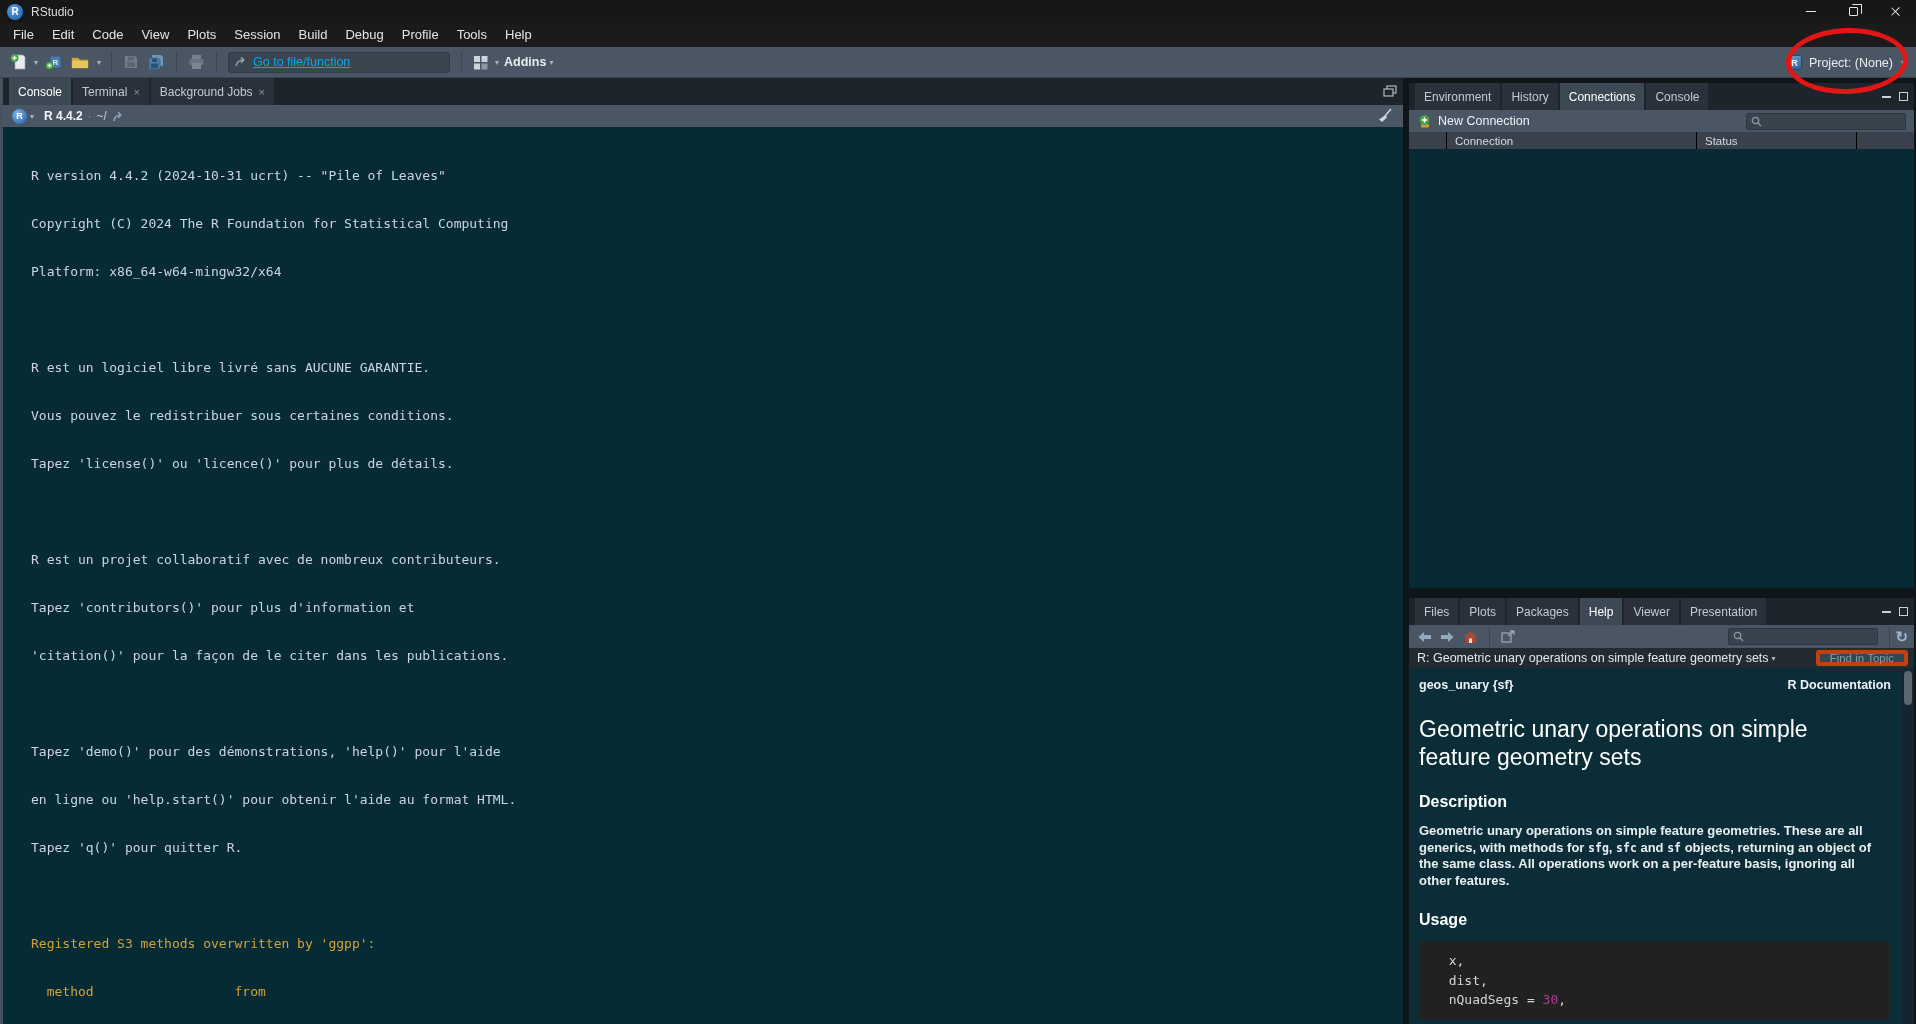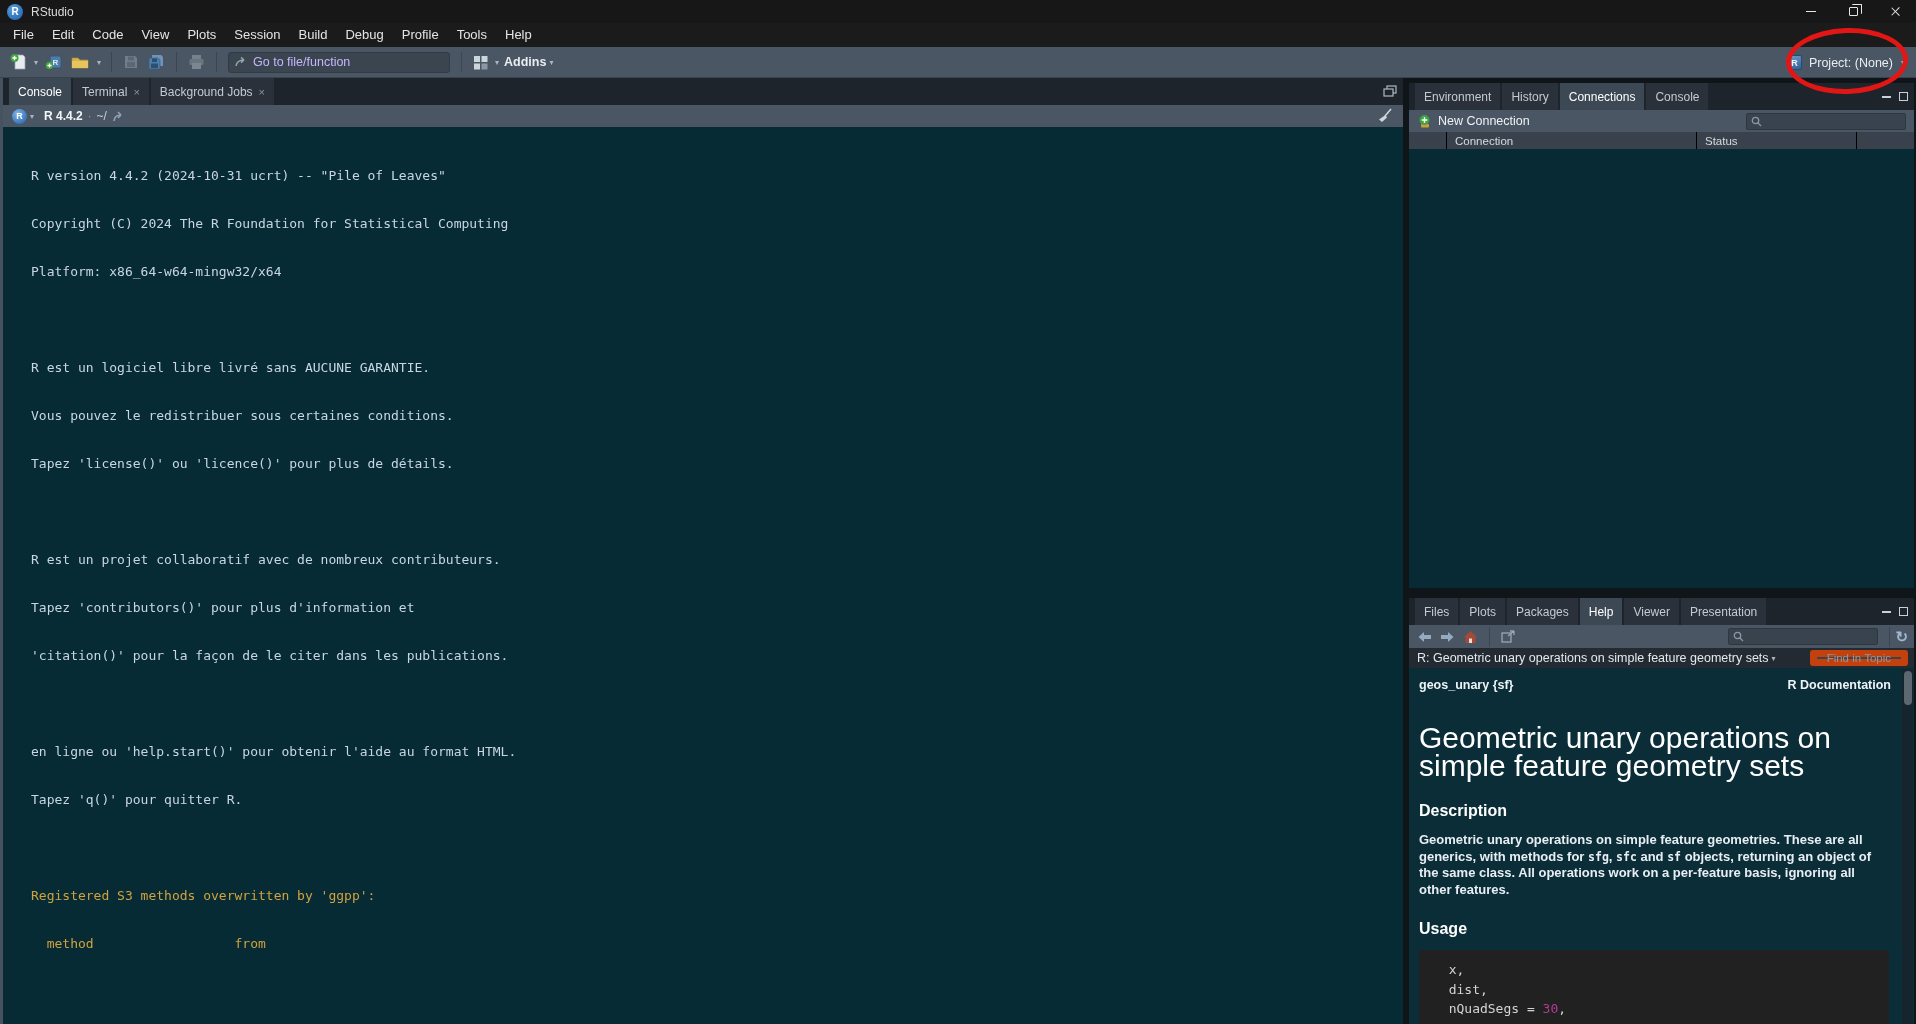--- a/index.html
+++ b/index.html
@@ -32,21 +32,21 @@
   
   .toolbar { position:absolute; left:0; top:47px; width:1916px; height:31px; background:#4a5663;
              display:flex; align-items:center; border-bottom:1px solid #39434e; }
   .tb-group { display:flex; align-items:center; }
   .tb-sep { width:1px; height:20px; background:#3c4652; margin:0 7px; }
   .caret { color:#aab4be; font-size:8px; margin:0 3px; }
   .tb-ic { margin:0 4px; display:flex; align-items:center; }
   .dim { opacity:.4; }
   .goto-box { width:222px; height:21px; background:#3a454f; border:1px solid #313b45; border-radius:3px;
               display:flex; align-items:center; padding:0 6px; margin:0 4px; }
-  .goto-box span.ph { color:#c4b5fd; font-size:12.5px; margin-left:6px; }
+  .goto-box span.ph { color:#0ea5e9; font-size:12.5px; margin-left:6px;text-decoration:underline; }
   .addins-label { color:#e8edf2; font-size:12.5px; font-weight:bold; margin-left:2px; }
   .project-widget { position:absolute; right:8px; top:0; height:31px; display:flex; align-items:center; }
   .proj-cube { width:15px; height:15px; background:linear-gradient(160deg,#6f9ecb,#2f5f96); border:1px solid #244a75;
                border-radius:2px; color:#eaf1f8; font-size:9px; font-weight:bold; display:flex; align-items:center; justify-content:center; }
   .proj-label { color:#e8edf2; font-size:12.5px; margin:0 5px 0 7px; }
 
   
   .left-edge { position:absolute; left:0; top:78px; width:3px; height:946px; background:#46525f; }
   .pane { position:absolute; background:#000000; }
   .tabstrip { height:27px; background:#1e242b; display:flex; align-items:flex-end; position:relative; }
@@ -84,24 +84,24 @@
 
   
   #help-pane { left:1409px; top:598px; width:505px; height:426px; display:flex; flex-direction:column; }
   .help-toolbar { height:23px; background:#4a5663; display:flex; align-items:center; position:relative; }
   .help-search { position:relative; width:150px; height:17px; background:#39434e; border:1px solid #2e3741; border-radius:2px;
                  display:flex; align-items:center; padding:0 4px; margin-left:auto; margin-right:6px; }
   .refresh { color:#9db7d0; font-size:15px; font-weight:bold; margin-right:6px; }
   .topic-bar { height:20px; background:#232a31; display:flex; align-items:center; position:relative; }
   .topic-text { color:#e3e9ef; font-size:12.5px; margin-left:8px; }
   .fit-btn { position:absolute; right:6px; top:2px; height:16px; padding:0 10px; background:#3a444e;
-             border:7px solid #c2410c; border-radius:3px; color:#8c98a3; font-size:11.5px; display:flex; align-items:center; }
+             border:4px solid #c2410c; border-radius:3px; color:#8c98a3; font-size:11.5px; display:flex; align-items:center; }
   .help-content { flex:1; background:#0a2d38; padding:10px 22px 0 10px; position:relative; overflow:hidden; }
   .doc-head { display:flex; justify-content:space-between; color:#eef3f7; font-size:12.5px; font-weight:bold; width:472px; }
-  .doc-title { color:#ffffff; font-size:30px; line-height:28px; width:430px; margin-top:32px; }
+  .doc-title { color:#ffffff; font-size:23px; line-height:28px; width:430px; margin-top:23px; }
   .doc-h2 { color:#ffffff; font-size:16px; font-weight:bold; margin-top:22px; }
   .doc-p { color:#e8eef3; font-size:13px; line-height:16.5px; width:468px; margin-top:12px; }
   .doc-p .mono { font-family:"DejaVu Sans Mono", monospace; font-size:11.5px; }
   .code-block { margin-top:12px; width:470px; background:#212121; border-radius:4px; padding:10px 14px;
                 font-family:"DejaVu Sans Mono", monospace; font-size:13px; line-height:19.5px; color:#d4d4d4; white-space:pre; }
   .tok-num { color:#b13d92; }
   .scrollbar { position:absolute; right:1px; top:1px; width:11px; height:100%; background:#15242d; }
   .scroll-thumb { position:absolute; left:1.5px; top:2px; width:8px; height:34px; background:#5d6770; border-radius:4px; }
 
   
@@ -277,20 +277,21 @@
       <div class="cl">Platform: x86_64-w64-mingw32/x64</div>
       <div class="cl"></div>
       <div class="cl">R est un logiciel libre livré sans AUCUNE GARANTIE.</div>
       <div class="cl">Vous pouvez le redistribuer sous certaines conditions.</div>
       <div class="cl">Tapez 'license()' ou 'licence()' pour plus de détails.</div>
       <div class="cl"></div>
       <div class="cl">R est un projet collaboratif avec de nombreux contributeurs.</div>
       <div class="cl">Tapez 'contributors()' pour plus d'information et</div>
       <div class="cl">'citation()' pour la façon de le citer dans les publications.</div>
       <div class="cl"></div>
+      <div class="cl">Tapez 'demo()' pour des démonstrations, 'help()' pour l'aide</div>
       <div class="cl">en ligne ou 'help.start()' pour obtenir l'aide au format HTML.</div>
       <div class="cl">Tapez 'q()' pour quitter R.</div>
       <div class="cl"></div>
       <div class="cl warn">Registered S3 methods overwritten by 'ggpp':</div>
       <div class="cl warn">  method                  from</div>
       
       
       
       
       

